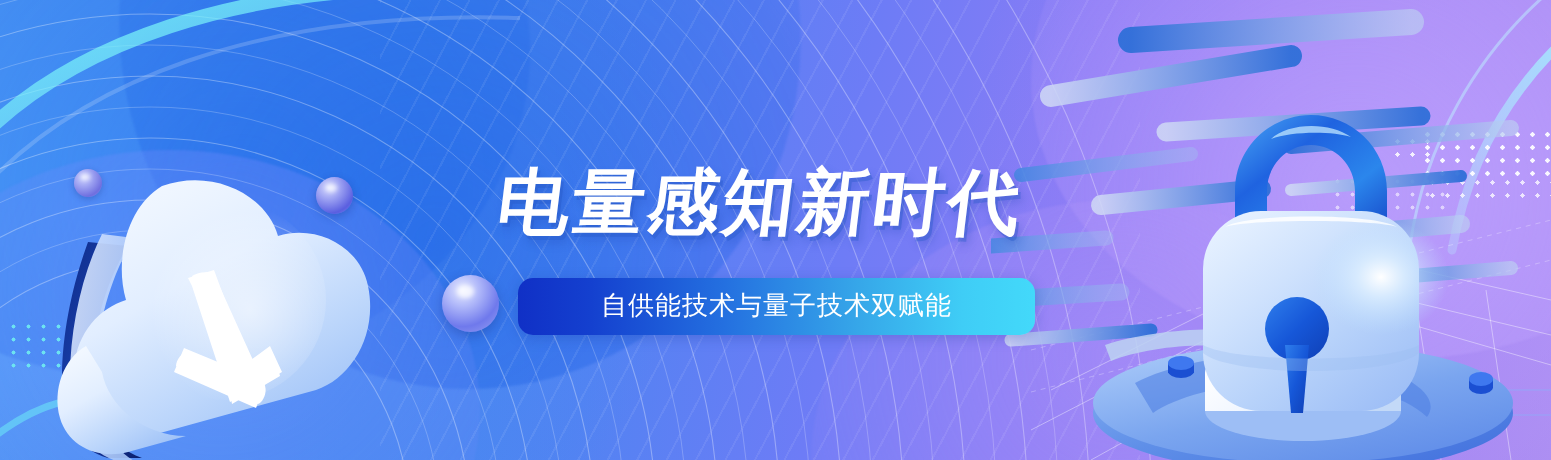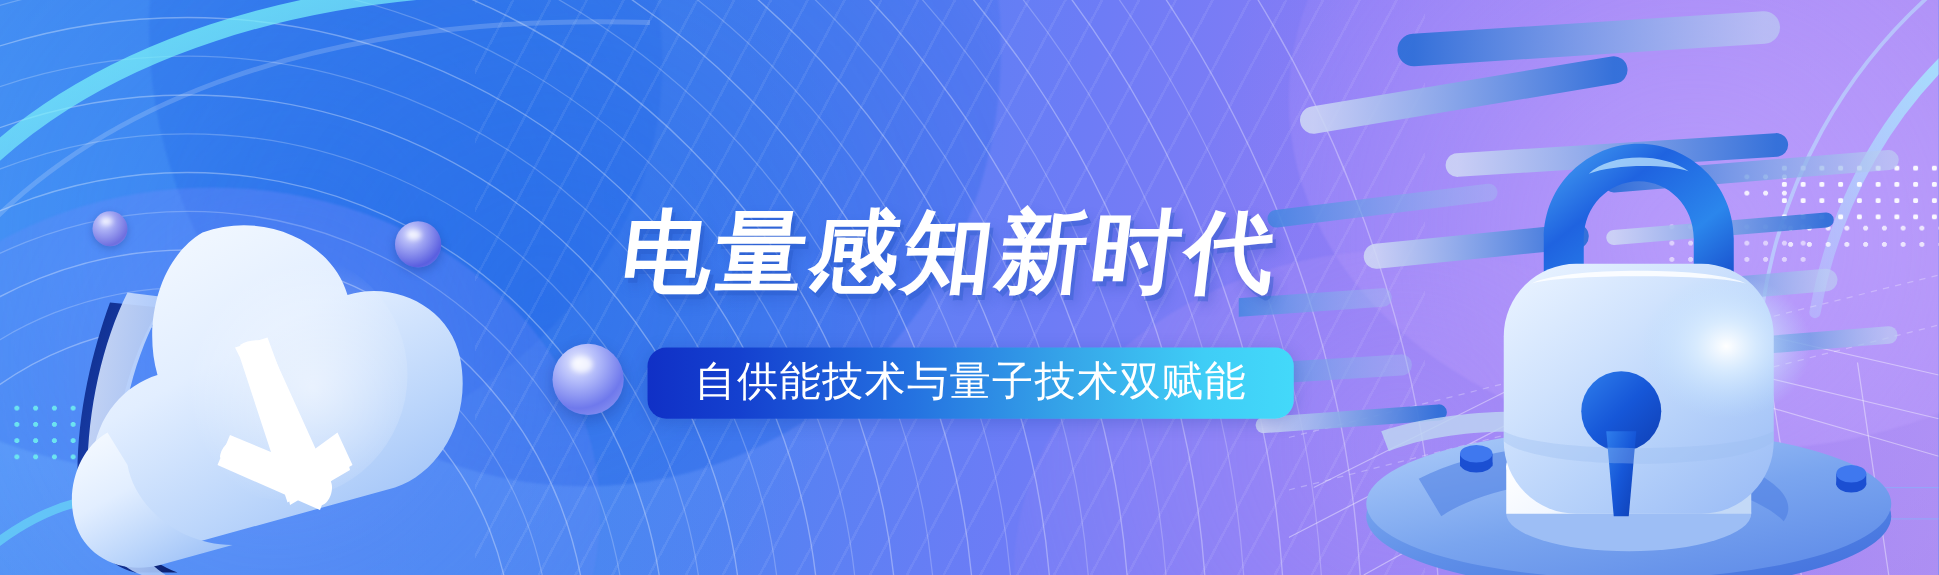--- a/index.html
+++ b/index.html
@@ -185,25 +185,25 @@
        #1440cf 14%,
        #2470e0 40%,
        #36a7e9 66%,
        #3fcdf6 86%,
        #43d9fa 100%);
     display:flex; align-items:center; justify-content:center;
     box-shadow:0 3px 14px rgba(20,50,150,.25);
   }
   .subtitle-text {
     color:#ffffff;
-    font-size:33px;
+    font-size:26px;
     letter-spacing:1px;
     line-height:1;
     white-space:nowrap;
-    font-family:Liberation Serif, serif;
+    font-family:Liberation Mono, monospace;
   }
 </style>
 </head>
 <body>
 
 <div class="banner">
 
   <div class="bg-base"></div>
   <div class="bg-tint-left"></div>
   <div class="bg-tint-right"></div>

